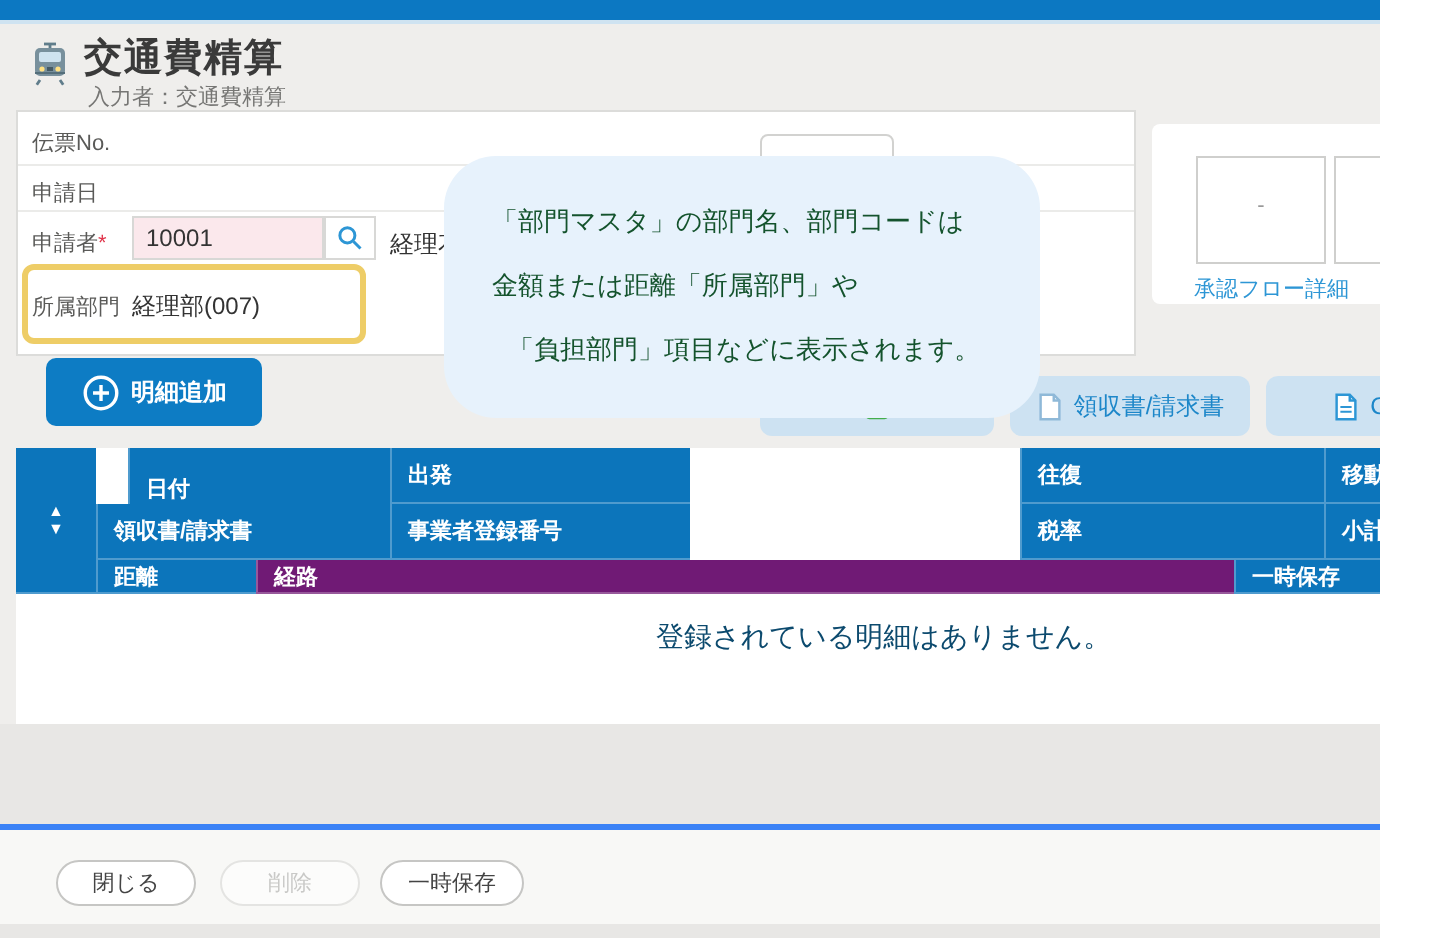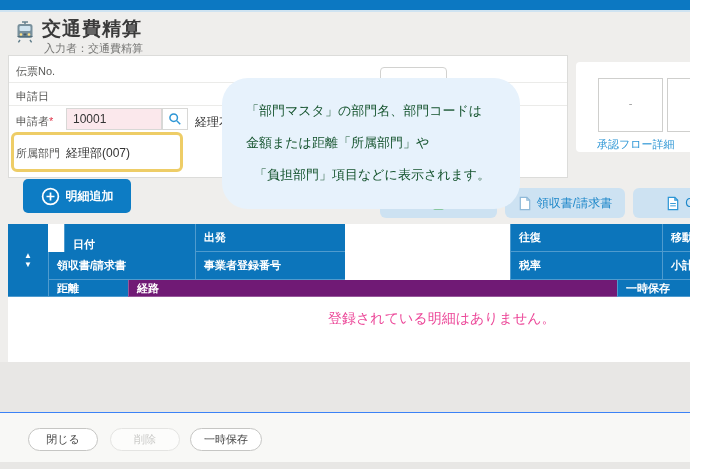--- a/index.html
+++ b/index.html
@@ -40,24 +40,24 @@
   .light-btn { position: absolute; top: 188px; height: 30px; background: #cde2f2; border: none; border-radius: 6px; color: #1d87c9; font-size: 12px; display: flex; align-items: center; justify-content: center; gap: 5px; cursor: pointer; z-index: 2; font-family: inherit; }
   .btn-excel { left: 380px; width: 117px; }
   .btn-receipt { left: 505px; width: 120px; }
   .btn-csv { left: 633px; width: 110px; }
 
   .grid { position: absolute; left: 8px; top: 224px; width: 682px; height: 138px; background: #fff; overflow: hidden; z-index: 1; }
   .hcell { position: absolute; background: #0c75bb; color: #fff; font-size: 11px; font-weight: bold; padding-left: 8px; display: flex; align-items: center; border-left: 1px solid rgba(255,255,255,.28); border-bottom: 1px solid rgba(255,255,255,.28); white-space: nowrap; overflow: hidden; }
   .sorter { position: absolute; left: 0; top: 0; width: 40px; height: 73px; background: #0c75bb; border-bottom: 1px solid rgba(255,255,255,.28); display: flex; flex-direction: column; align-items: center; justify-content: center; gap: 1px; cursor: pointer; }
   .sort-glyph { color: #fff; font-size: 8px; line-height: 8px; }
   .route-cell { background: #701a75; }
-  .empty-msg { position: absolute; left: 320px; top: 86px; font-size: 14px; color: #ec4899; white-space: nowrap; }
+  .empty-msg { position: absolute; left: 320px; top: 86px; font-size: 14px; color: #0c4a6e; white-space: nowrap; }
 
   .gray-band { position: absolute; left: 0; top: 362px; width: 690px; height: 50px; background: #e8e7e5; }
-  .footer { position: absolute; left: 0; top: 412px; width: 690px; height: 50px; background: #f8f8f6; border-top: 1px solid #3b82f6; }
+  .footer { position: absolute; left: 0; top: 412px; width: 690px; height: 50px; background: #f8f8f6; border-top: 3px solid #3b82f6; }
   .fbtn { position: absolute; top: 15px; height: 23px; background: #fff; border: 1px solid #c6c6c4; border-radius: 12px; font-size: 11px; color: #444; cursor: pointer; font-family: inherit; }
   .fbtn.close { left: 28px; width: 70px; }
   .fbtn.del { left: 110px; width: 70px; color: #c9c9c7; border-color: #e4e4e2; background: #fcfcfb; cursor: default; }
   .fbtn.save { left: 190px; width: 72px; }
   .bottom-strip { position: absolute; left: 0; top: 462px; width: 690px; height: 7px; background: #e8e7e5; }
 </style>
 </head>
 <body>
 
 <div class="stage">

